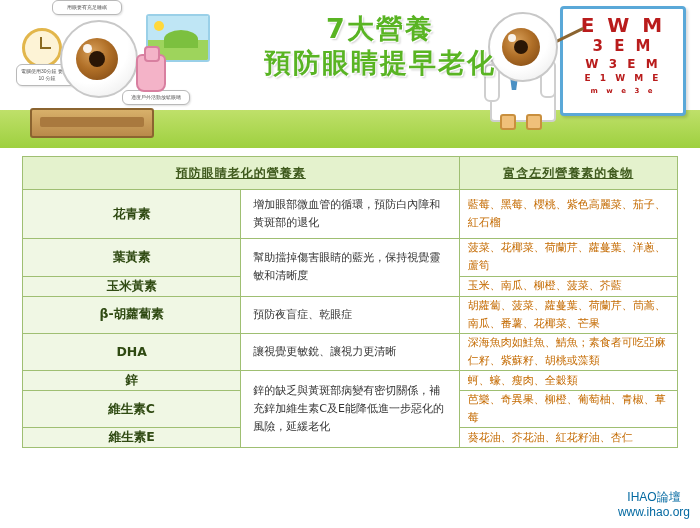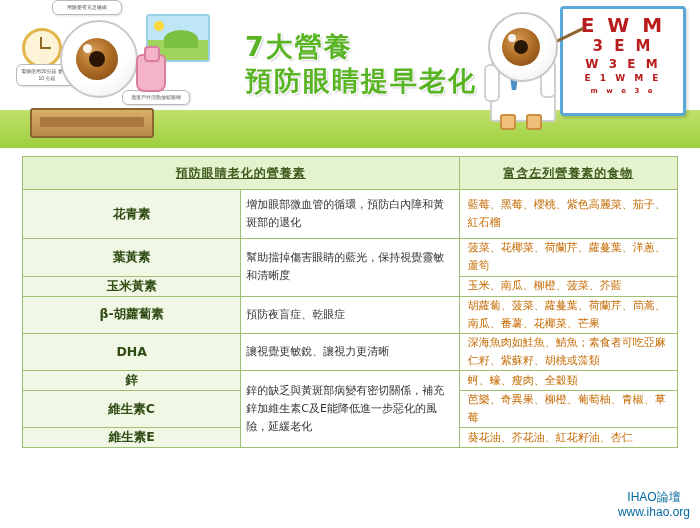--- a/index.html
+++ b/index.html
@@ -15,21 +15,21 @@
     position:relative;
     width:700px;height:148px;
     background:#ffffff;
     overflow:hidden;
   }
   .green-band{
     position:absolute;left:0;top:110px;width:700px;height:38px;
     background:linear-gradient(#bfe06a,#9ed03f);
   }
   .title-wrap{
-    position:absolute;left:245px;top:30px;width:270px;text-align:left;
+    position:absolute;left:245px;top:12px;width:270px;text-align:center;
     z-index:5;
   }
   .title-1,.title-2{
     font-family:"DejaVu Sans","Liberation Sans",sans-serif;
     font-weight:bold;
     color:#59b423;
     letter-spacing:2px;
     text-shadow:1px 1px 0 #ffffff, 2px 2px 2px rgba(0,0,0,.18);
     line-height:1.25;
   }
@@ -121,21 +121,21 @@
   
   .table-wrap{position:absolute;left:22px;top:156px;width:656px;}
   table{border-collapse:collapse;width:656px;table-layout:fixed;
     font-family:"DejaVu Sans","Liberation Sans",sans-serif;}
   th,td{border:1px solid #9fbf72;vertical-align:middle;}
   thead th{
     background:#e4f2cd;color:#3f5a1d;font-size:12px;font-weight:bold;
     height:30px;text-align:center;letter-spacing:1px;text-decoration:underline;
   }
   .col-name{width:88px;background:#f0f7e4;color:#2f4a12;font-size:12.5px;font-weight:bold;text-align:center;}
-  .col-desc{width:232px;background:#ffffff;color:#333333;font-size:11px;line-height:1.65;padding:6px 5px;text-align:left;}
+  .col-desc{width:232px;background:#ffffff;color:#333333;font-size:11px;line-height:1.65;padding:6px 12px;text-align:left;}
   .col-food{width:334px;background:#ffffff;color:#c46a00;font-size:11px;line-height:1.65;padding:0 8px;text-align:left;}
   .tall-desc{text-align:left;}
   .watermark{
     position:absolute;right:10px;bottom:8px;text-align:center;
     color:#0369a1;font-size:12px;line-height:1.25;
     font-family:"Liberation Sans",sans-serif;
   }
 </style>
 </head>
 <body>

